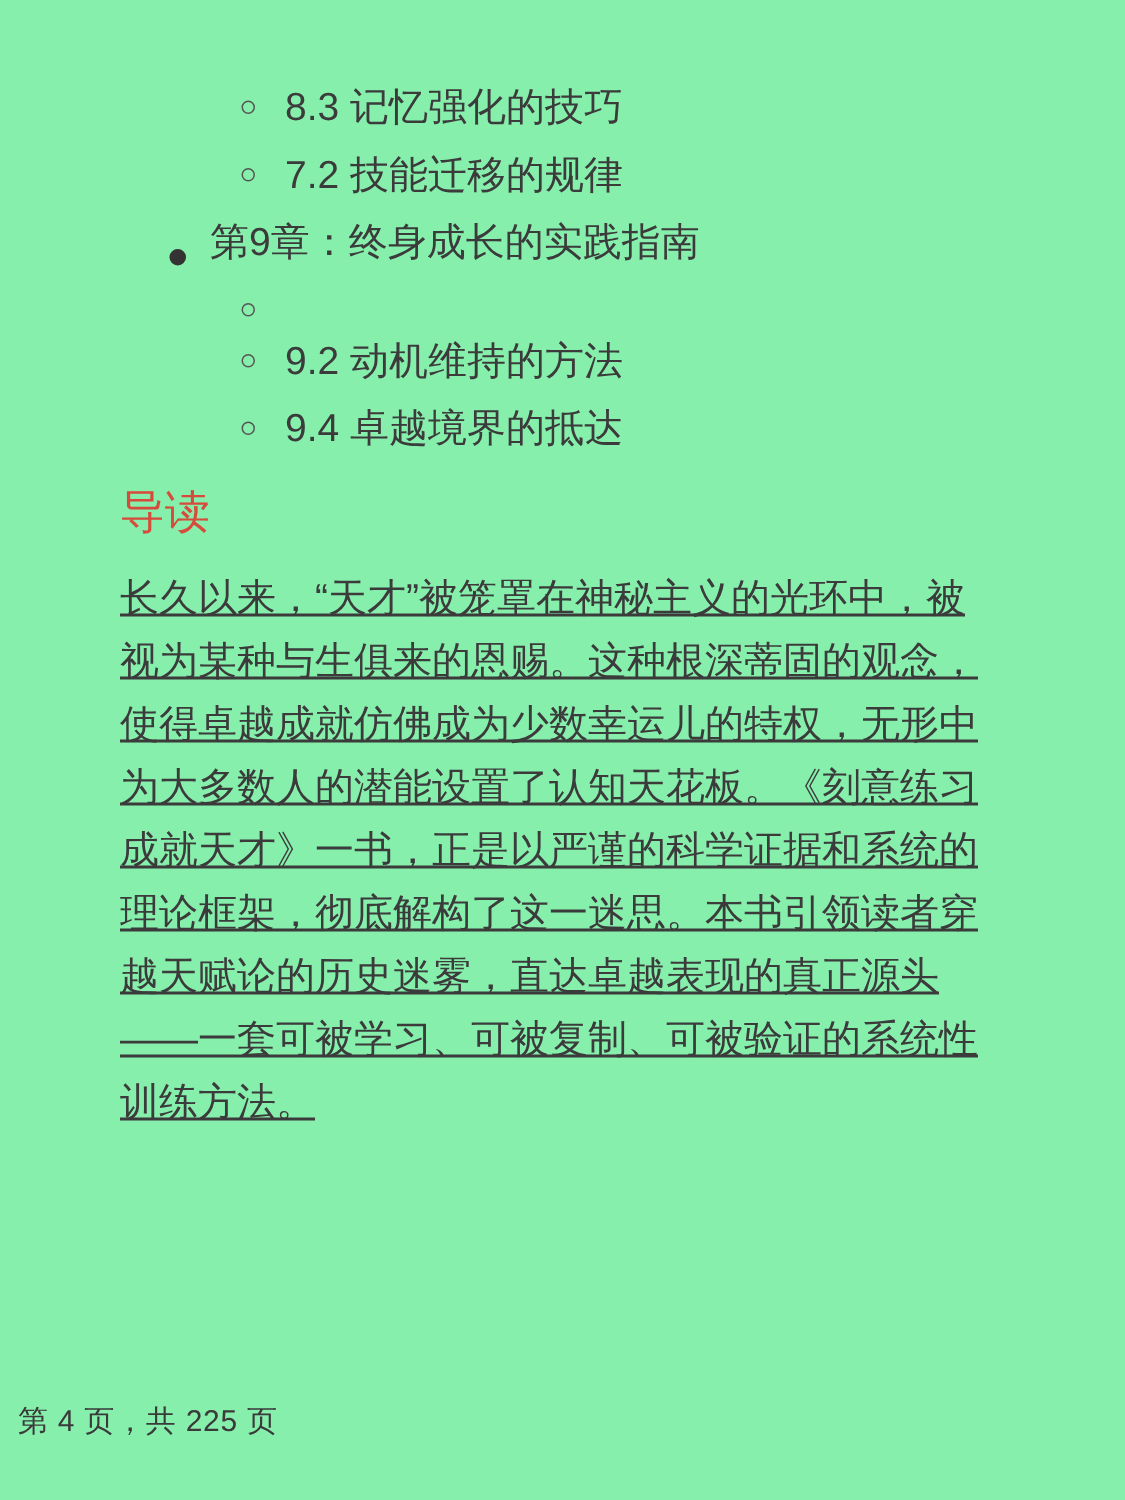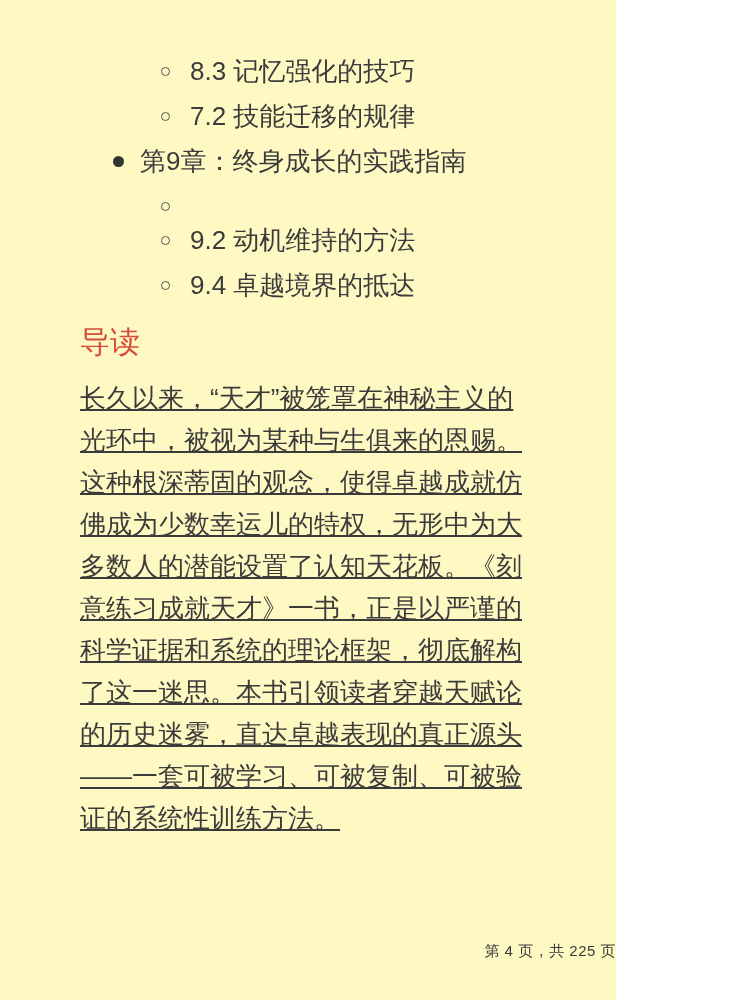--- a/index.html
+++ b/index.html
@@ -1,33 +1,33 @@
 <!DOCTYPE html>
 <html><head>
 <meta charset="utf-8">
 <style>
   * { margin:0; padding:0; box-sizing:border-box; }
   html, body { background:#ffffff; }
   body { width:750px; height:1000px; overflow:hidden; }
   .page {
     position:relative;
-    width:616px; height:1000px;
-    background:#fef9c3;
+    width:750px; height:1000px;
+    background:#86efac;
     font-family:"Liberation Sans", sans-serif;
     color:#3b3b3b;
   }
   .toc { padding-top:56px; }
   .toc-row {
     display:flex; align-items:center;
     font-size:26px; line-height:31px;
     margin-bottom:14px;
     color:#3b3b3b;
   }
   .toc-sub { margin-left:161px; }
-  .toc-chapter { margin-left:113px; margin-top:11px; margin-bottom:25px; }
+  .toc-chapter { margin-left:113px; margin-top:11px; margin-bottom:25px;align-items:flex-end; }
   .bullet-circle {
     flex:0 0 auto;
     width:9px; height:9px;
     border:1.5px solid #555;
     border-radius:50%;
     margin-right:20px;
   }
   .bullet-disc {
     flex:0 0 auto;
     width:11px; height:11px;
@@ -43,24 +43,25 @@
   .intro-paragraph {
     margin:0 82px 0 80px;
     font-size:26px; line-height:42px;
     text-align:left;
     word-break:normal;
     text-decoration:underline;
   }
   .footer {
     position:absolute;
     left:0; right:0; bottom:39px;
-    text-align:right;
-    font-size:15px;
+    text-align:left;
+    font-size:20px;
     color:#3a3a3a;
     letter-spacing:0.5px;
+    padding-left:12px;
   }
 </style>
 </head>
 <body>
 
 <div class="page">
 
   <div class="toc">
 
     <div class="toc-row toc-sub">

